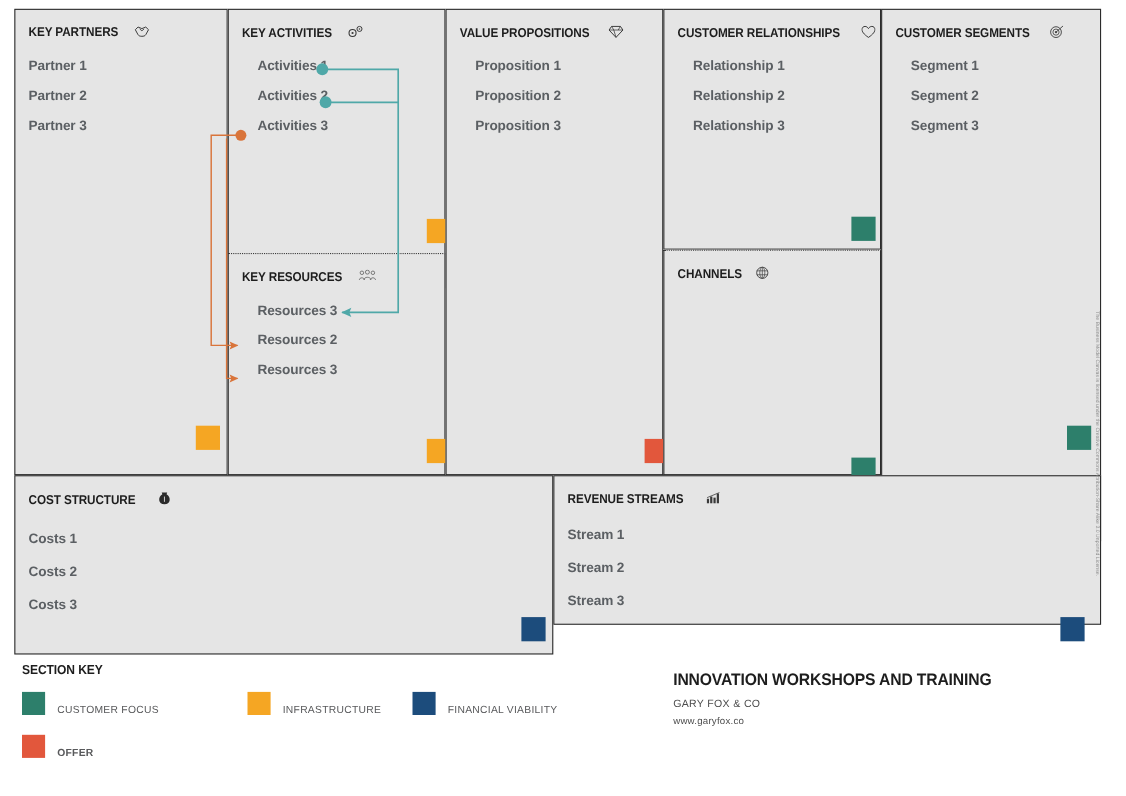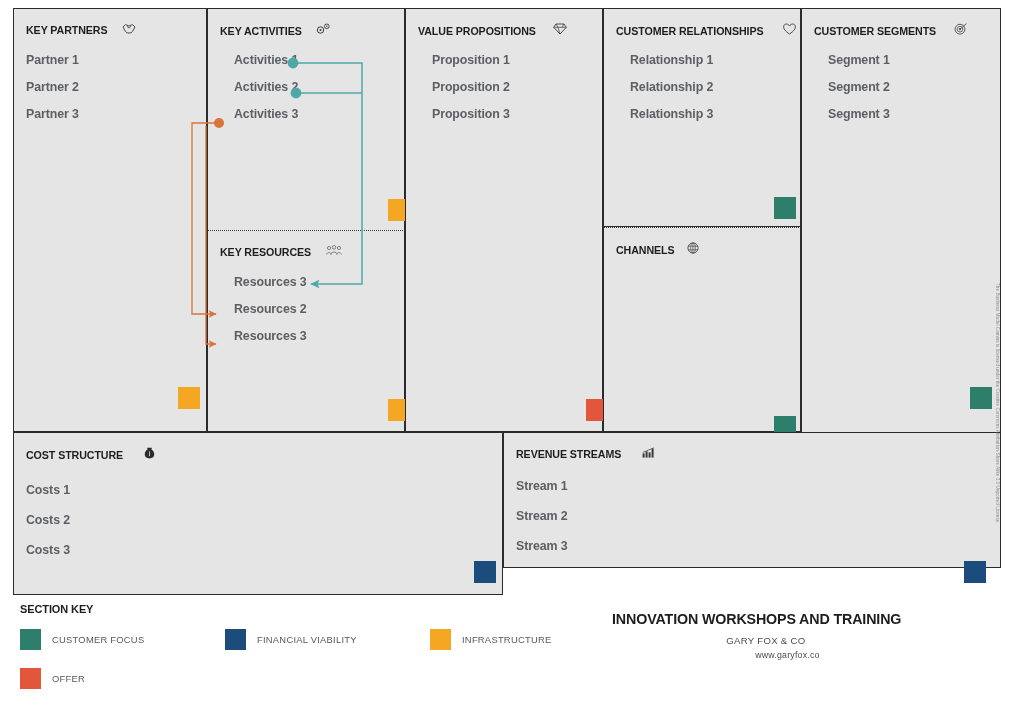--- a/index.html
+++ b/index.html
@@ -61,32 +61,32 @@
   
   .conn { position: absolute; left: 0; top: 0; width: 1024px; height: 724px; pointer-events: none; }
 
   
   .legend { position: absolute; left: 20px; top: 602px; width: 560px; }
   .legend-title {
     font-size: 11.8px; font-weight: bold; color: #1d1d1d;
     letter-spacing: -0.1px; transform: scaleX(0.93); transform-origin: left center;
   }
   .legend-rows { margin-top: 13px; display: flex; flex-wrap: wrap; row-gap: 18px; }
-  .legend-item { display: flex; align-items: center; gap: 11px; }
+  .legend-item { display: flex; align-items: flex-end; gap: 11px; }
   .legend-sw { width: 21px; height: 21px; flex: none; }
   .legend-lb { font-size: 9.4px; color: #58595b; letter-spacing: 0.25px; white-space: nowrap; }
 
   
-  .brand { position: absolute; left: 612px; top: 610px; text-align: center; }
+  .brand { position: absolute; left: 612px; top: 610px; }
   .brand-h {
     font-size: 15.2px; font-weight: bold; color: #1d1d1d;
     letter-spacing: -0.15px; transform: scaleX(0.94); transform-origin: left center;
   }
   .brand-s { margin-top: 8px; font-size: 9.6px; color: #4d4d4d; letter-spacing: 0.3px; }
-  .brand-u { margin-top: 4px; font-size: 8.8px; color: #4d4d4d; letter-spacing: 0.2px; margin-left: 43px; }
+  .brand-u { margin-top: 4px; font-size: 8.8px; color: #4d4d4d; letter-spacing: 0.2px; }
 
   
   .licence {
     position: absolute;
     left: 1000px; top: 283px;
     width: 250px;
     transform: rotate(90deg);
     transform-origin: 0 0;
     font-size: 4.6px;
     color: #8d8d8d;
@@ -298,29 +298,29 @@
     <circle cx="219" cy="123" r="5" fill="#D9743A"></circle>
   </svg>
 
   <div class="legend">
     <div class="legend-title">SECTION KEY</div>
     <div class="legend-rows">
       <div class="legend-item" style="width:205px;">
         <span class="legend-sw" style="background:#2D7F6B;"></span>
         <span class="legend-lb">CUSTOMER FOCUS</span>
       </div>
+      <div class="legend-item" style="width:150px;">
+        <span class="legend-sw" style="background:#F5A623;"></span>
+        <span class="legend-lb">INFRASTRUCTURE</span>
+      </div>
       <div class="legend-item" style="width:205px;">
         <span class="legend-sw" style="background:#1C4C7C;"></span>
         <span class="legend-lb">FINANCIAL VIABILITY</span>
       </div>
-      <div class="legend-item" style="width:150px;">
-        <span class="legend-sw" style="background:#F5A623;"></span>
-        <span class="legend-lb">INFRASTRUCTURE</span>
-      </div>
-      <div class="legend-item" style="width:205px;">
+      <div class="legend-item" style="width:205px;font-weight:bold;">
         <span class="legend-sw" style="background:#E2573C;"></span>
         <span class="legend-lb">OFFER</span>
       </div>
     </div>
   </div>
 
   <div class="brand">
     <div class="brand-h">INNOVATION WORKSHOPS AND TRAINING</div>
     <div class="brand-s">GARY FOX &amp; CO</div>
     <div class="brand-u">www.garyfox.co</div>

